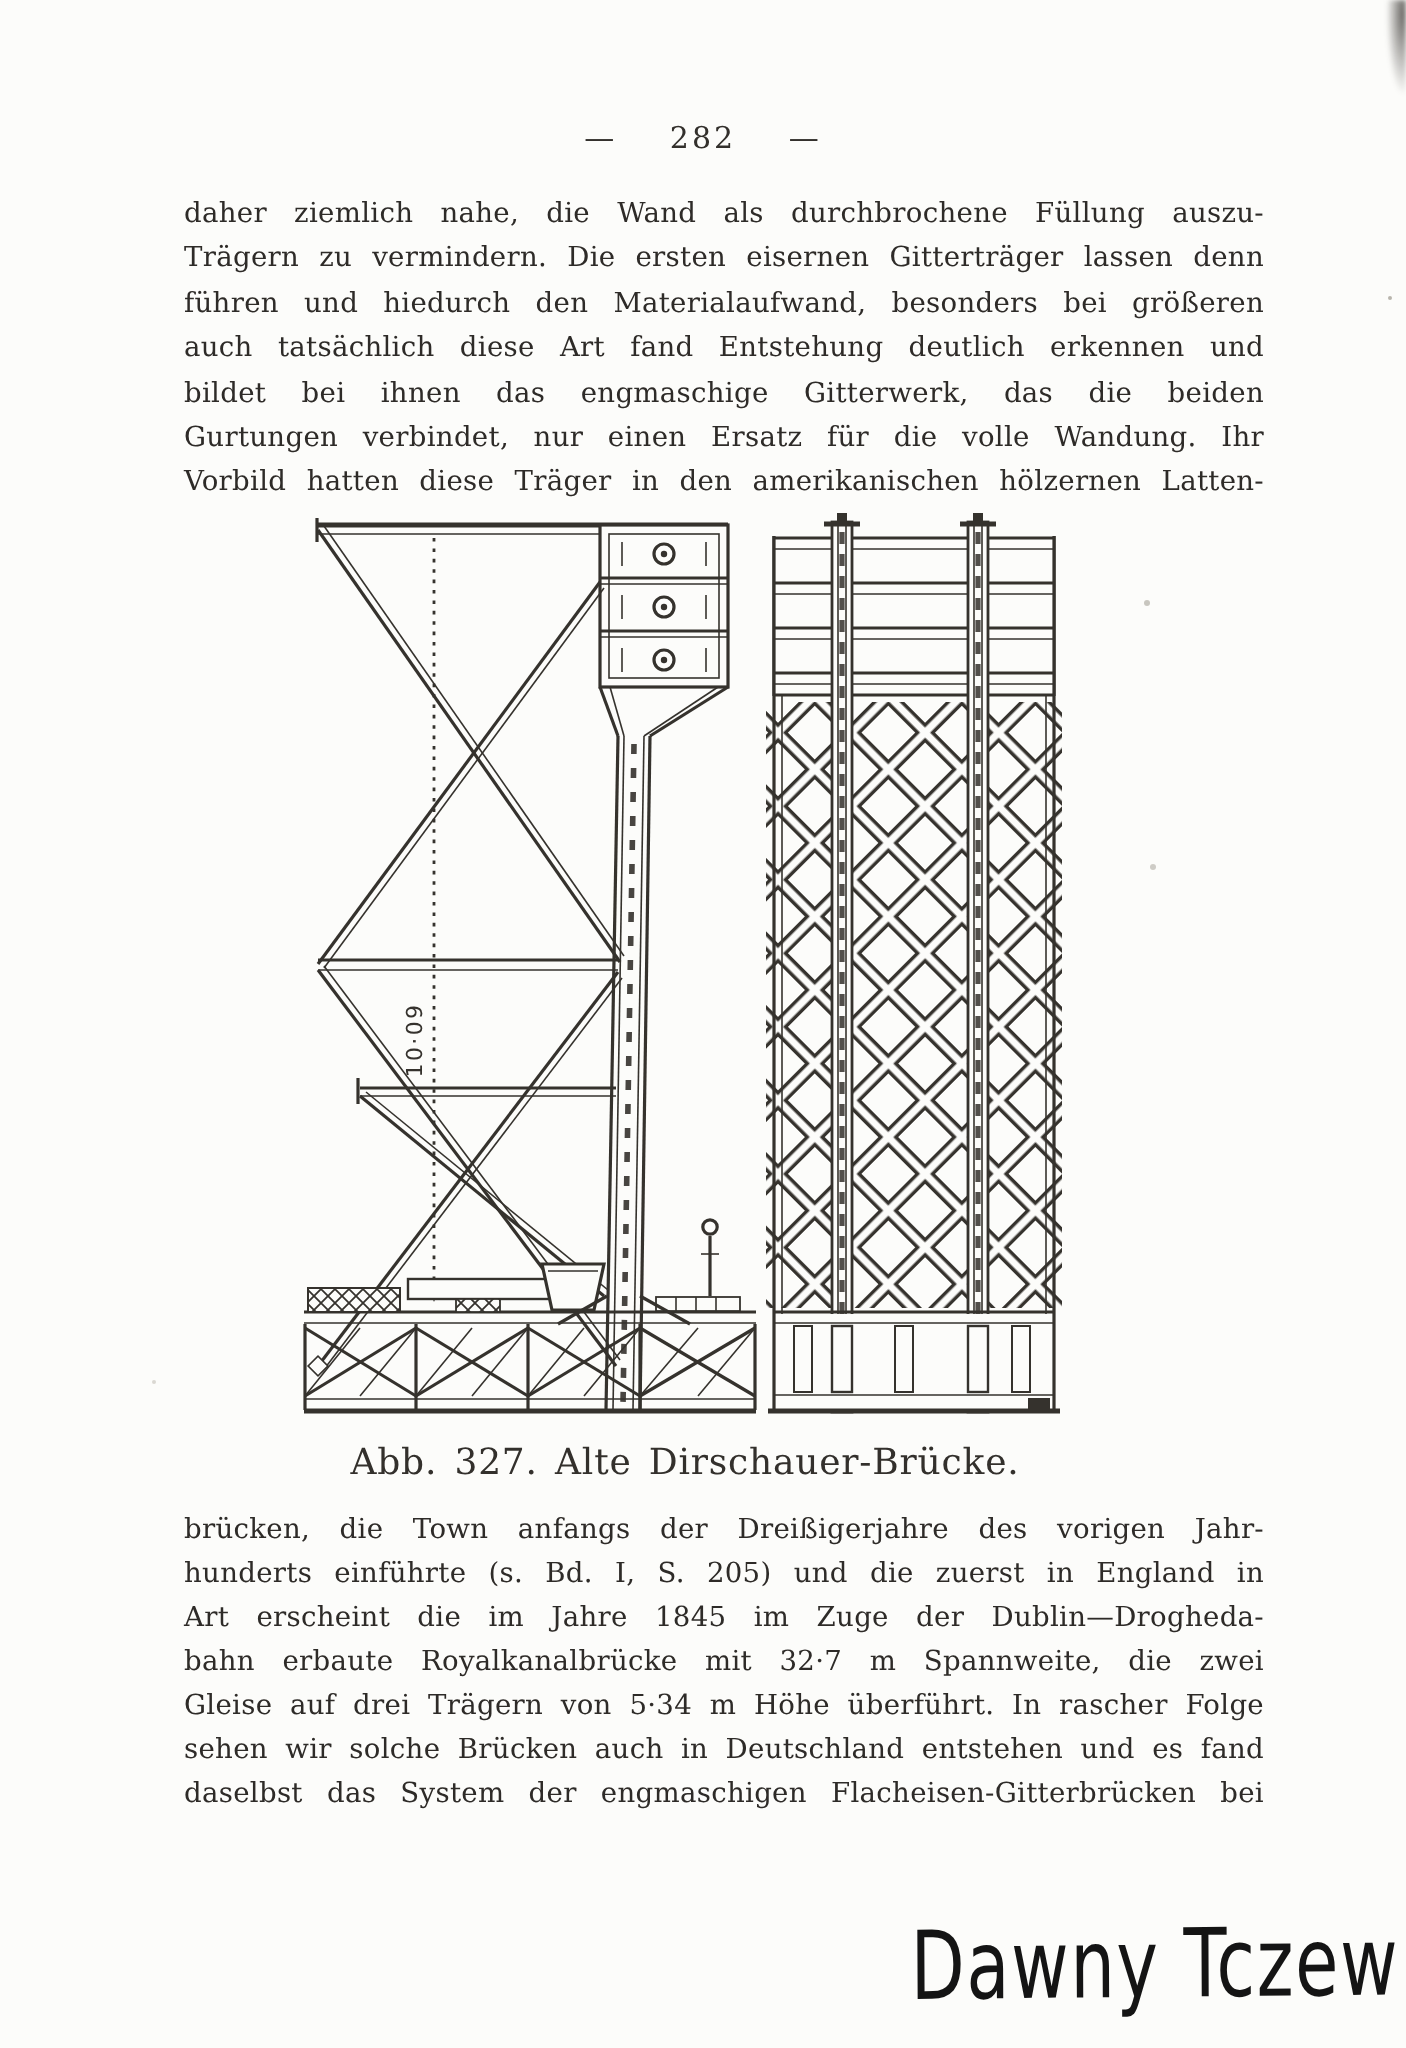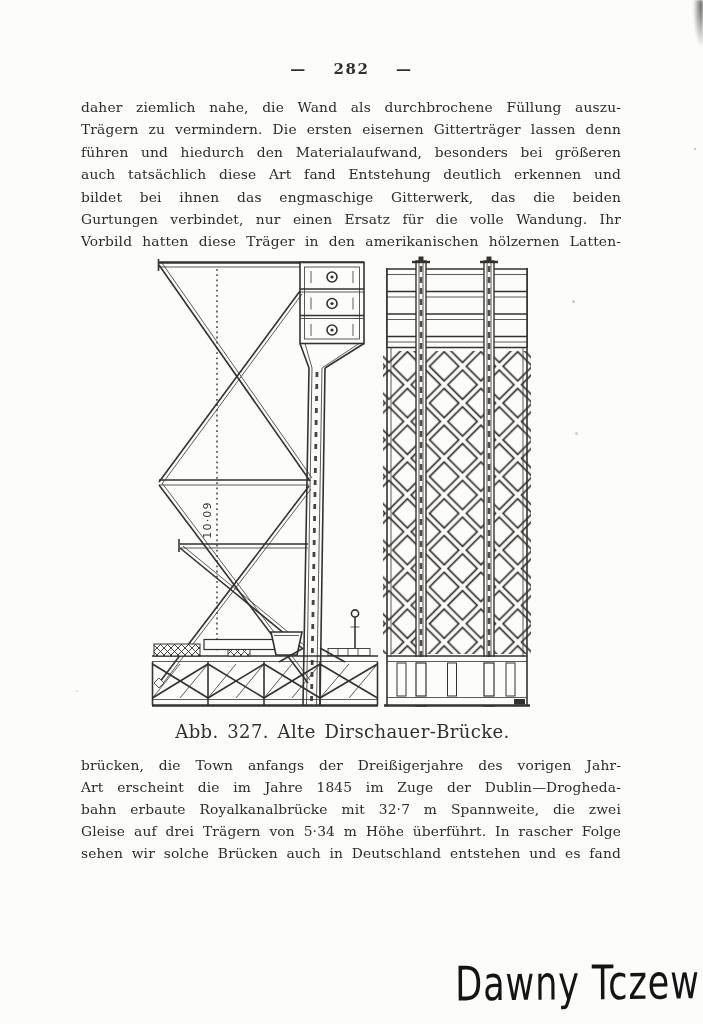--- a/index.html
+++ b/index.html
@@ -5,23 +5,22 @@
   html,body { margin:0; padding:0; background:#e8e8e4; }
   .page {
     position:relative; width:703px; height:1024px;
     background:#fcfcfa; overflow:hidden;
     font-family:"DejaVu Serif", serif; color:#2e2b28;
   }
   .page-number {
     position:absolute; top:60px; left:0; width:703px;
     text-align:center; font-size:15px; letter-spacing:1.5px; word-spacing:20px;
     color:#33302c;
-    font-weight:bold;
-  }
-  .para { position:absolute; left:81px; width:540px; }
+  }
+  .para { position:absolute; left:92px; width:540px; }
   .p1 { top:96px; }
   .p2 { top:754px; }
   .tline {
     height:22.4px; line-height:22.4px; font-size:13.8px;
     text-align:justify; text-align-last:justify;
     letter-spacing:0.15px; color:#2e2b28;
   }
   .p2 .tline { height:22.0px; line-height:22.0px; }
   .figure { position:absolute; top:256px; left:150px; width:385px; height:458px; }
   .caption {
@@ -240,24 +239,26 @@
         <rect x="334" y="407" width="10" height="33" fill="#fcfcfa" stroke="#35322d" stroke-width="1.2"></rect>
         <rect class="fd" x="364" y="443" width="11" height="5.5"></rect>
       </g>
     </svg>
   </div>
 
   <div class="caption">Abb. 327. Alte Dirschauer-Brücke.</div>
 
   <div class="para p2">
     <div class="tline">brücken, die Town anfangs der Dreißigerjahre des vorigen Jahr-</div>
+    <div class="tline">hunderts einführte (s. Bd. I, S. 205) und die zuerst in England in</div>
     <div class="tline">Art erscheint die im Jahre 1845 im Zuge der Dublin—Drogheda-</div>
     <div class="tline">bahn erbaute Royalkanalbrücke mit 32·7 m Spannweite, die zwei</div>
     <div class="tline">Gleise auf drei Trägern von 5·34 m Höhe überführt. In rascher Folge</div>
     <div class="tline">sehen wir solche Brücken auch in Deutschland entstehen und es fand</div>
+    <div class="tline">daselbst das System der engmaschigen Flacheisen-Gitterbrücken bei</div>
   </div>
 
   <div class="watermark">Dawny Tczew</div>
 
   <div class="smudge-tr"></div>
   <div class="speck a"></div>
   <div class="speck b"></div>
   <div class="speck c"></div>
   <div class="speck d"></div>
 

